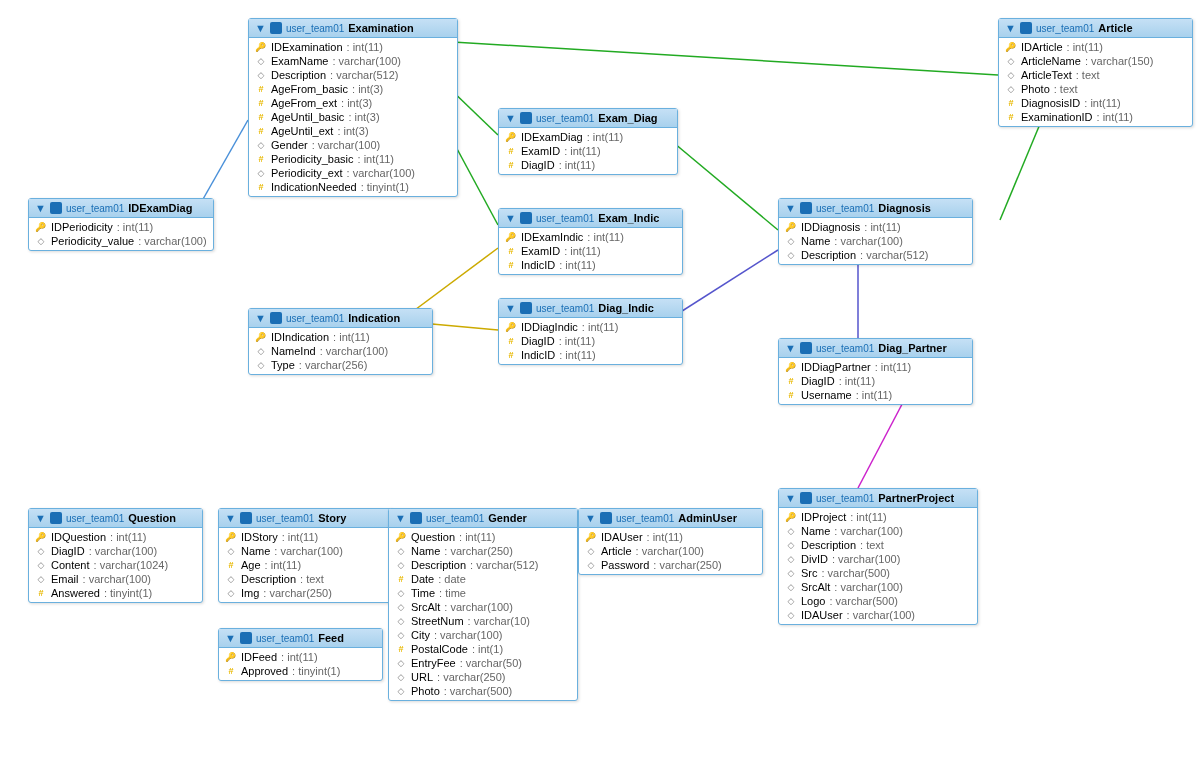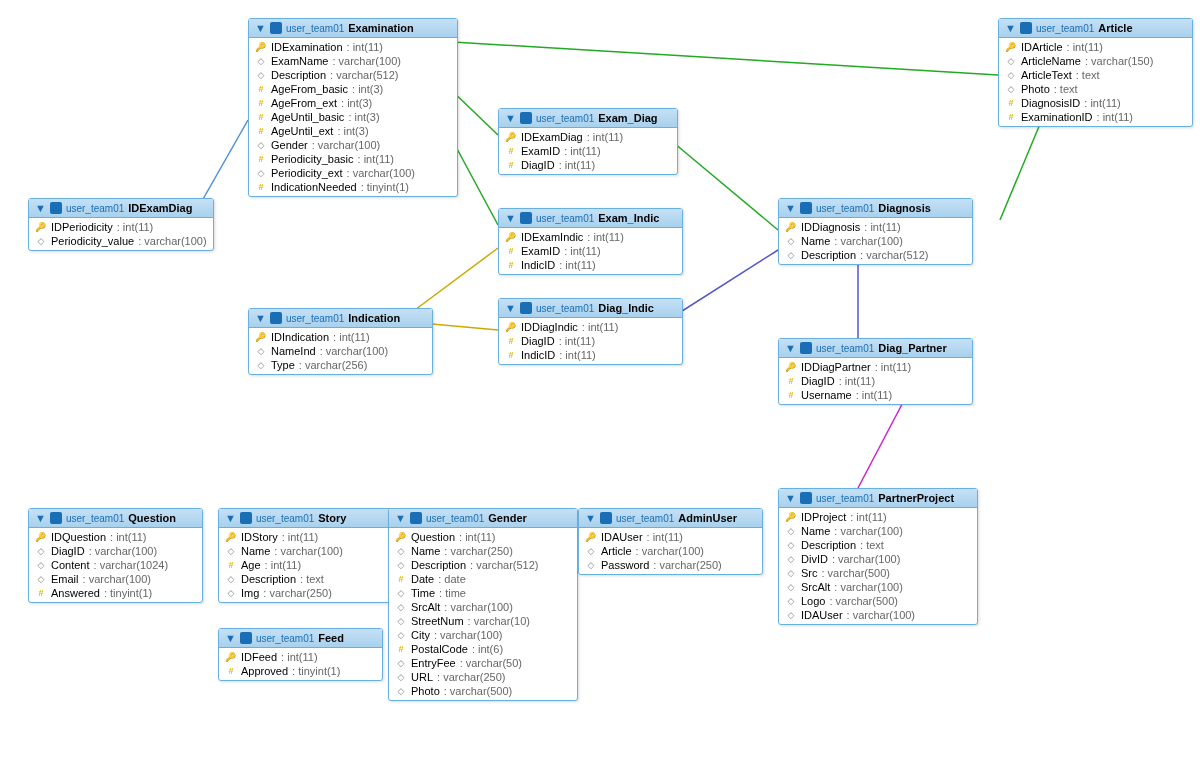--- a/index.html
+++ b/index.html
@@ -538,21 +538,21 @@
           <span class="field-type">: varchar(10)</span>
         </div>
       <div class="field-row">
           <span class="field-icon icon-regular">◇</span>
           <span class="field-name">City</span>
           <span class="field-type">: varchar(100)</span>
         </div>
       <div class="field-row">
           <span class="field-icon icon-fk" style="color:#e8b800;font-weight:bold;">#</span>
           <span class="field-name">PostalCode</span>
-          <span class="field-type">: int(6)</span>
+          <span class="field-type">: int(1)</span>
         </div>
       <div class="field-row">
           <span class="field-icon icon-regular">◇</span>
           <span class="field-name">EntryFee</span>
           <span class="field-type">: varchar(50)</span>
         </div>
       <div class="field-row">
           <span class="field-icon icon-regular">◇</span>
           <span class="field-name">URL</span>
           <span class="field-type">: varchar(250)</span>

